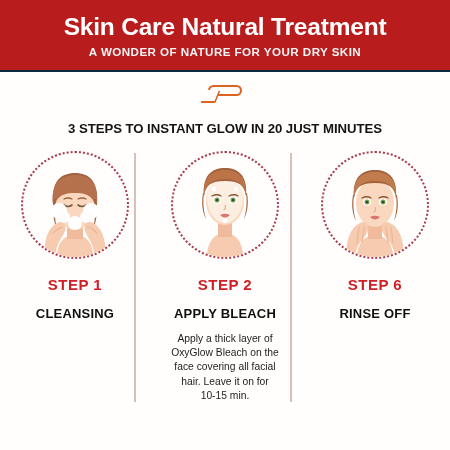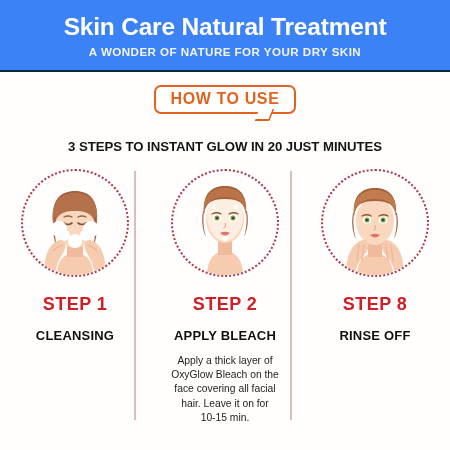--- a/index.html
+++ b/index.html
@@ -18,21 +18,21 @@
     width: 450px;
     height: 450px;
     background: #fffefc;
     box-sizing: border-box;
   }
 
   
   .header {
     width: 100%;
     height: 72px;
-    background: #3b82f6;
+    background: #b91c1c;
     border-bottom: 2px solid #0a2a3d;
     box-sizing: border-box;
     display: flex;
     flex-direction: column;
     align-items: center;
     justify-content: center;
     padding-top: 2px;
   }
   .header-title {
     color: #ffffff;
@@ -141,21 +141,21 @@
   .art {
     position: absolute;
     left: 0;
     top: 0;
     width: 104px;
     height: 104px;
   }
 
   .step-num {
     color: #cf2027;
-    font-size: 18px;
+    font-size: 15px;
     font-weight: bold;
     letter-spacing: 0.5px;
     margin-top: 17px;
   }
   .step-title {
     color: #101010;
     font-size: 13px;
     font-weight: bold;
     letter-spacing: 0.2px;
     margin-top: 13px;
@@ -175,21 +175,20 @@
 
 <div class="poster">
 
   <div class="header">
     <div class="header-title">Skin Care Natural Treatment</div>
     <div class="header-subtitle">A WONDER OF NATURE FOR YOUR DRY SKIN</div>
   </div>
 
   <div class="bubble-wrap">
     <div class="bubble">
-      <div class="bubble-label">HOW TO USE</div>
       <div class="bubble-tail"></div>
       <div class="bubble-tail-cover"></div>
     </div>
   </div>
 
   <div class="tagline">3 STEPS TO INSTANT GLOW IN 20 JUST MINUTES</div>
 
   <div class="steps">
 
     <div class="divider left"></div>
@@ -301,18 +300,18 @@
 
           <path d="M24 104 C22 88 28 74 37 70 C43 67 47 72 45 78 C42 86 33 90 32 104 Z" fill="#f6cbb0"></path>
           <path d="M80 104 C82 88 76 74 67 70 C61 67 57 72 59 78 C62 86 71 90 72 104 Z" fill="#f6cbb0"></path>
 
           <path d="M36 74 L34 90" stroke="#ecb896" stroke-width="1.3" stroke-linecap="round"></path>
           <path d="M41 74 L39 90" stroke="#ecb896" stroke-width="1.3" stroke-linecap="round"></path>
           <path d="M68 74 L70 90" stroke="#ecb896" stroke-width="1.3" stroke-linecap="round"></path>
           <path d="M63 74 L65 90" stroke="#ecb896" stroke-width="1.3" stroke-linecap="round"></path>
         </svg>
       </div>
-      <div class="step-num">STEP 8</div>
+      <div class="step-num">STEP 6</div>
       <div class="step-title">RINSE OFF</div>
     </div>
 
   </div>
 </div>
 
 </body></html>

